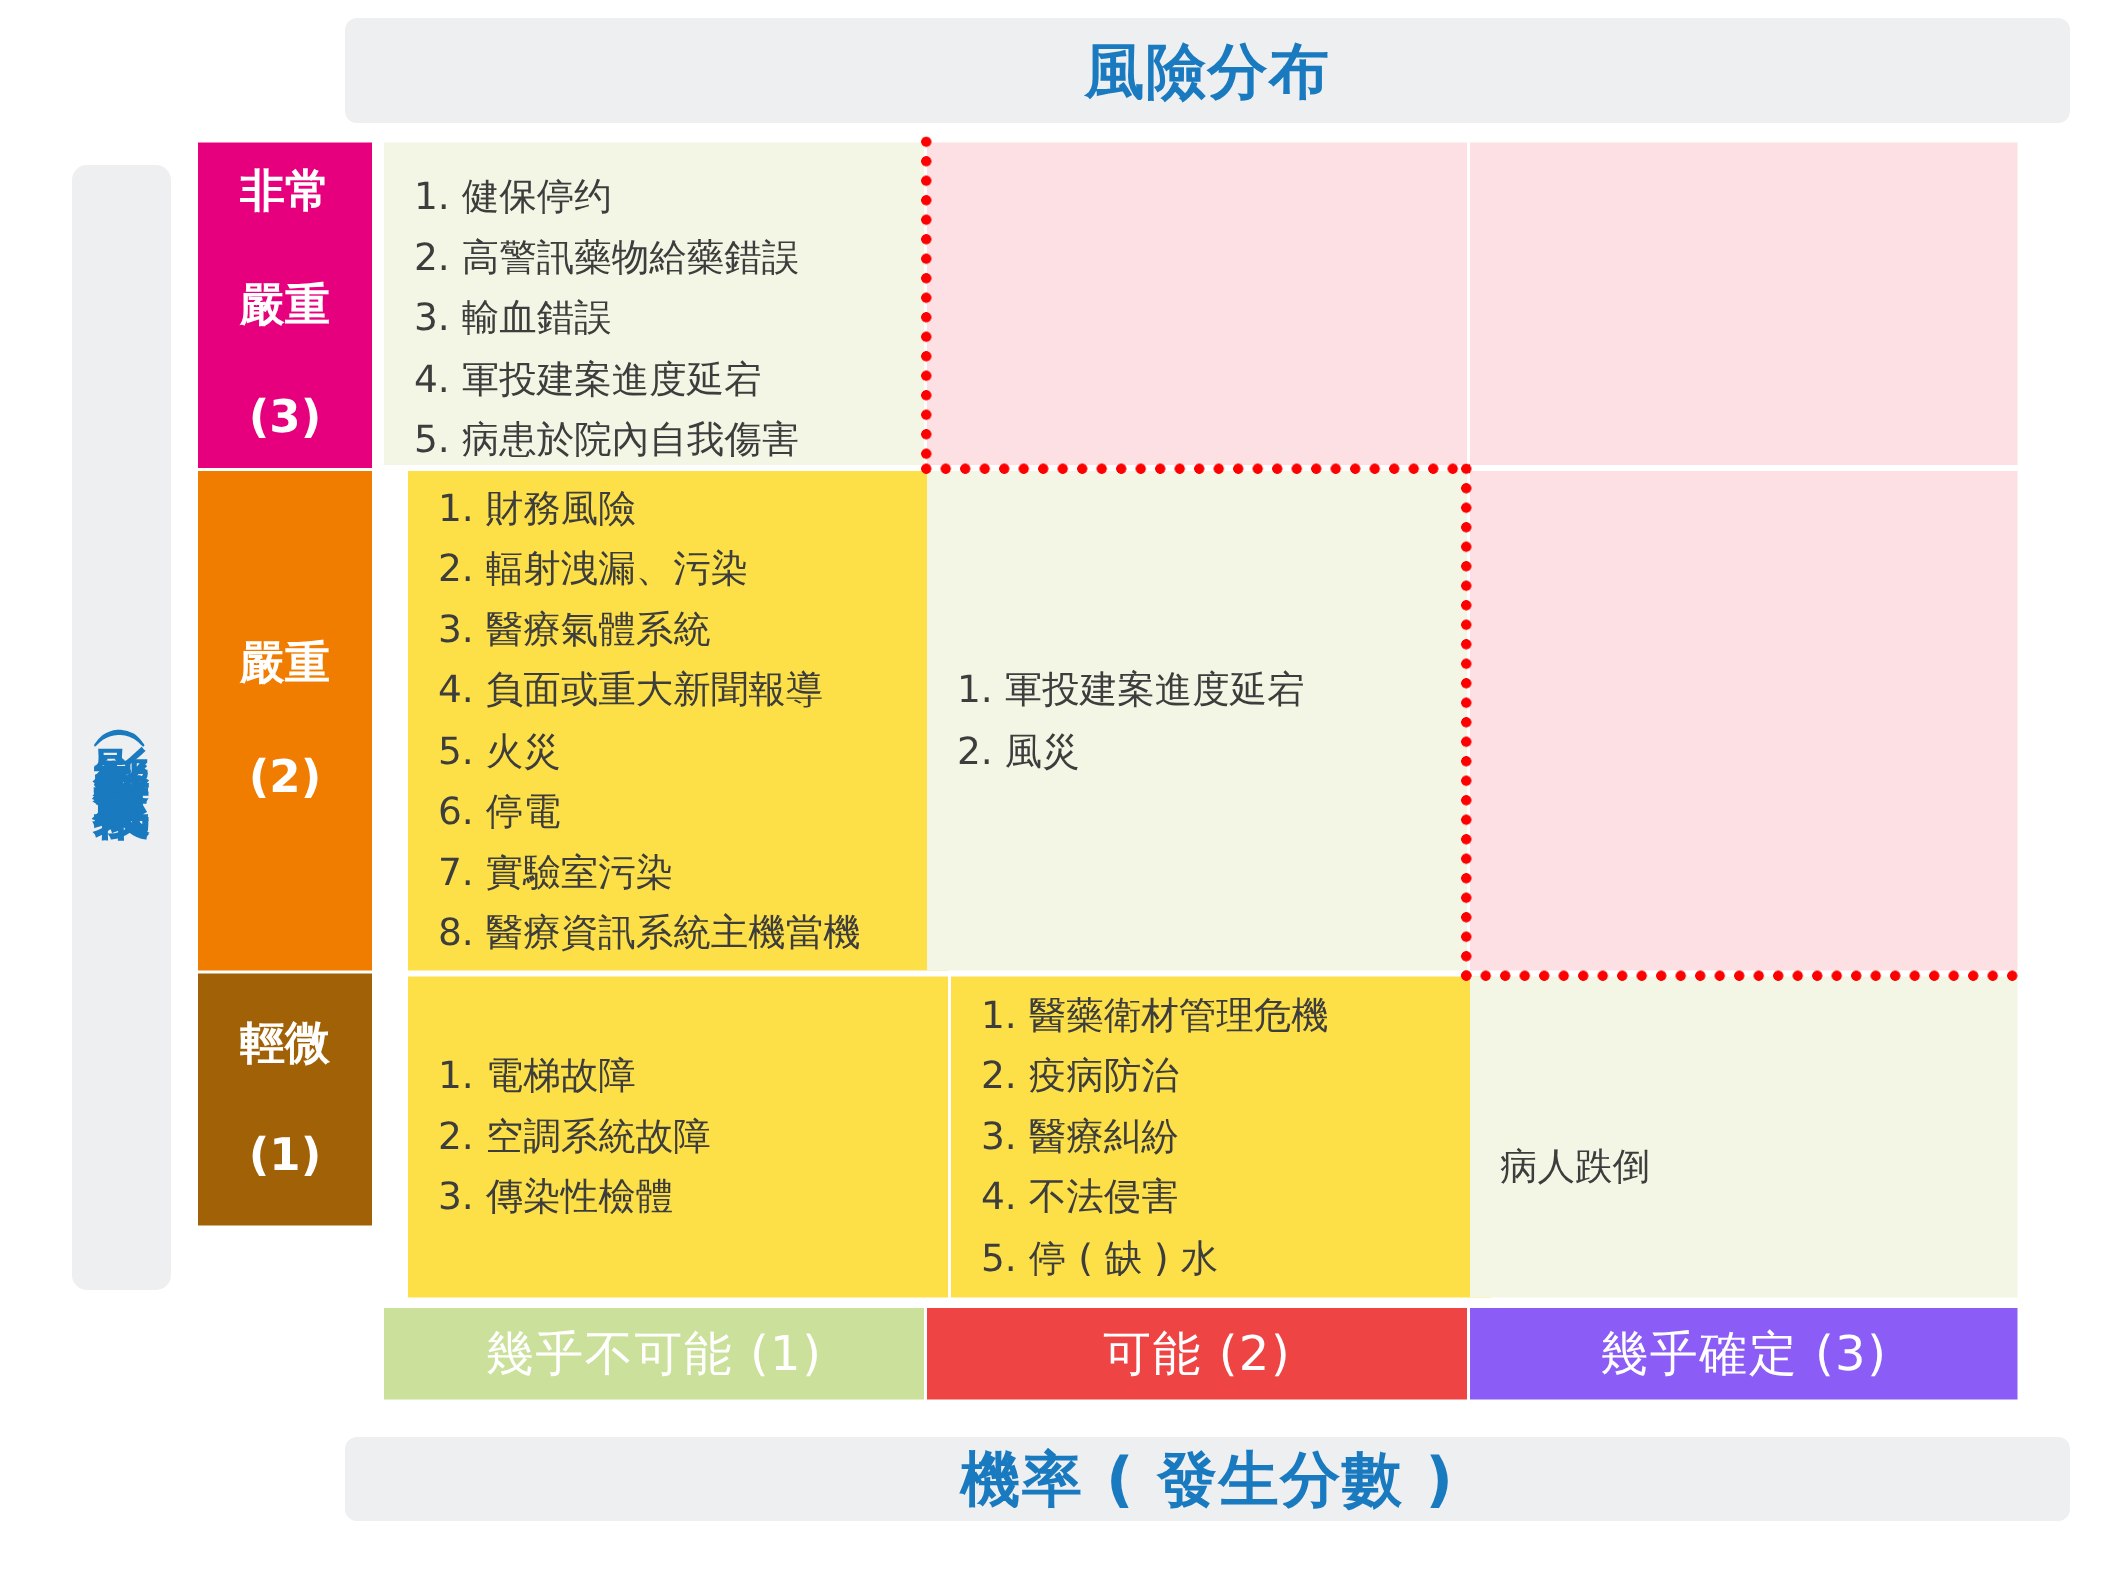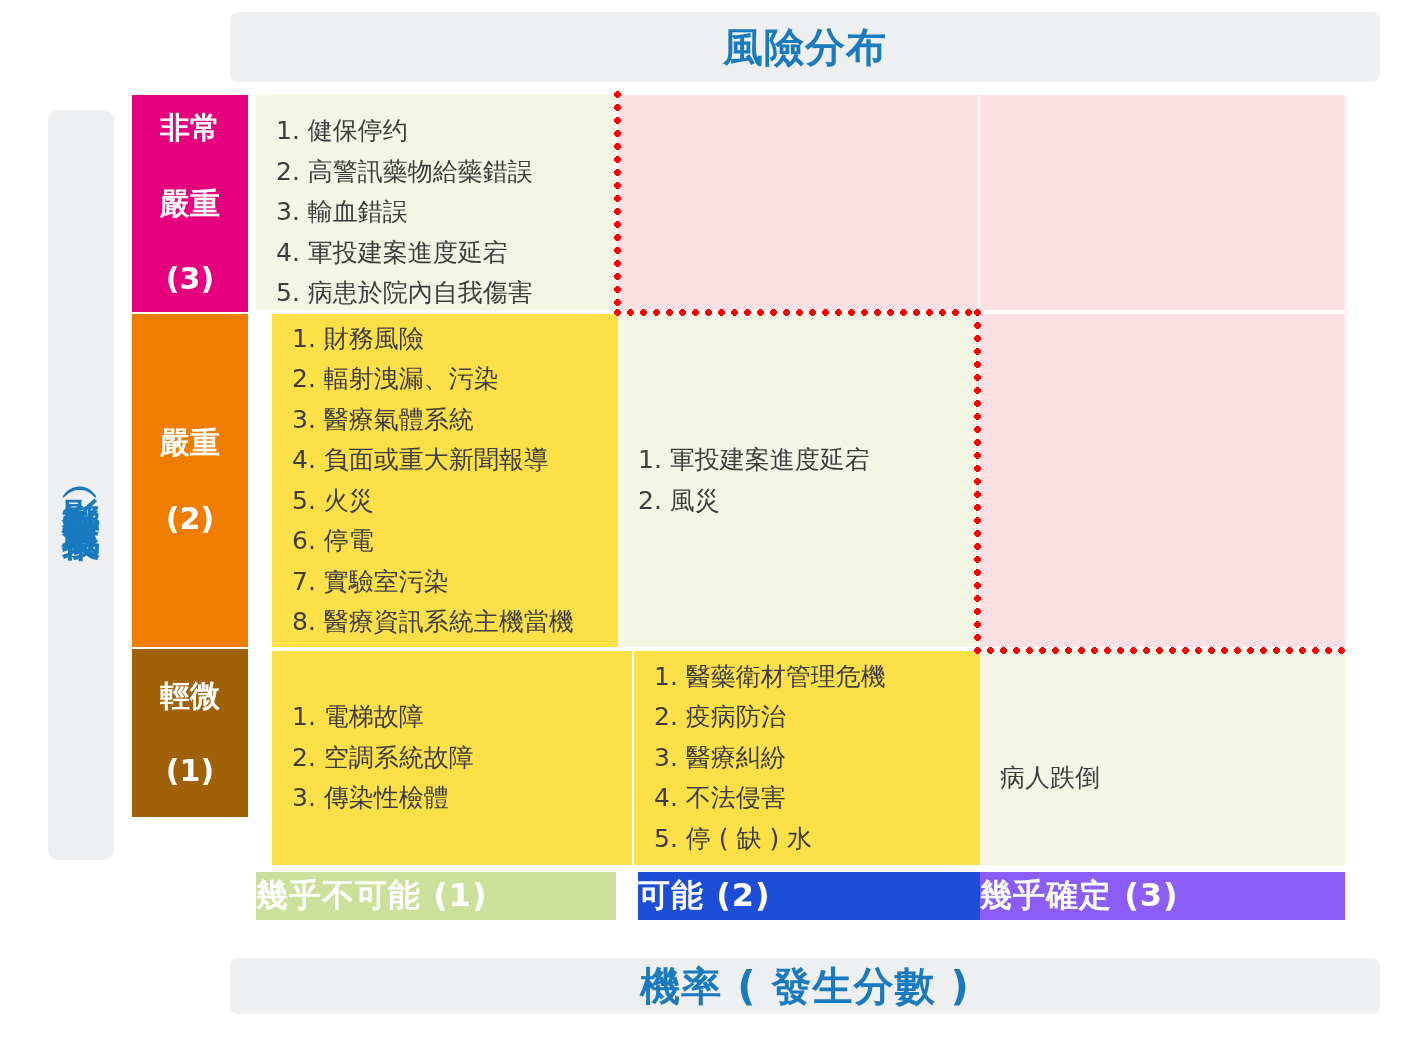--- a/index.html
+++ b/index.html
@@ -134,31 +134,31 @@
   .bg-cream { background: #f3f6e4; }
   .bg-blue  { background: #fde047; margin-left: 16px; }
   .bg-pink  { background: #fde0e3; }
 
   .vcenter { display: flex; flex-direction: column; justify-content: center; }
 
   
   .col-head {
     position: absolute;
     top: 777px;
-    height: 48px;
-    display: flex;
-    align-items: center;
-    justify-content: flex-start;
+    height: 61px;
+    display: flex;
+    align-items: center;
+    justify-content: center;
     color: #ffffff;
-    font-weight: bold;
+    font-weight: normal;
     font-size: 32px;
     letter-spacing: 1px;
   }
   #col-head-1 { left: 124px; width: 360px; background: #cbe09a; }
-  #col-head-2 { left: 506px; width: 360px; background: #1d4ed8; }
+  #col-head-2 { left: 486px; width: 360px; background: #ef4444; }
   #col-head-3 { left: 848px; width: 365px; background: #8b5cf6; }
 
   
   .dot-seg { position: absolute; }
   .dot-h {
     height: 7px;
     background-image: radial-gradient(circle at 3.5px 3.5px, #ff0000 3.2px, rgba(255,0,0,0) 3.6px);
     background-size: 13px 7px;
     background-repeat: repeat-x;
   }

